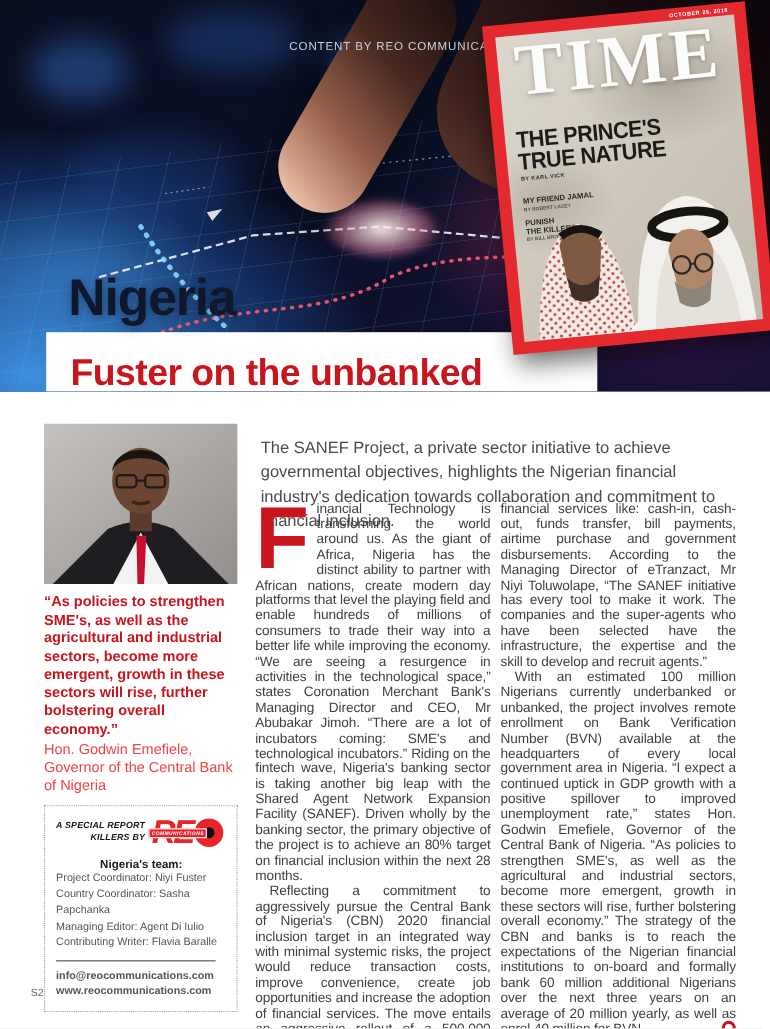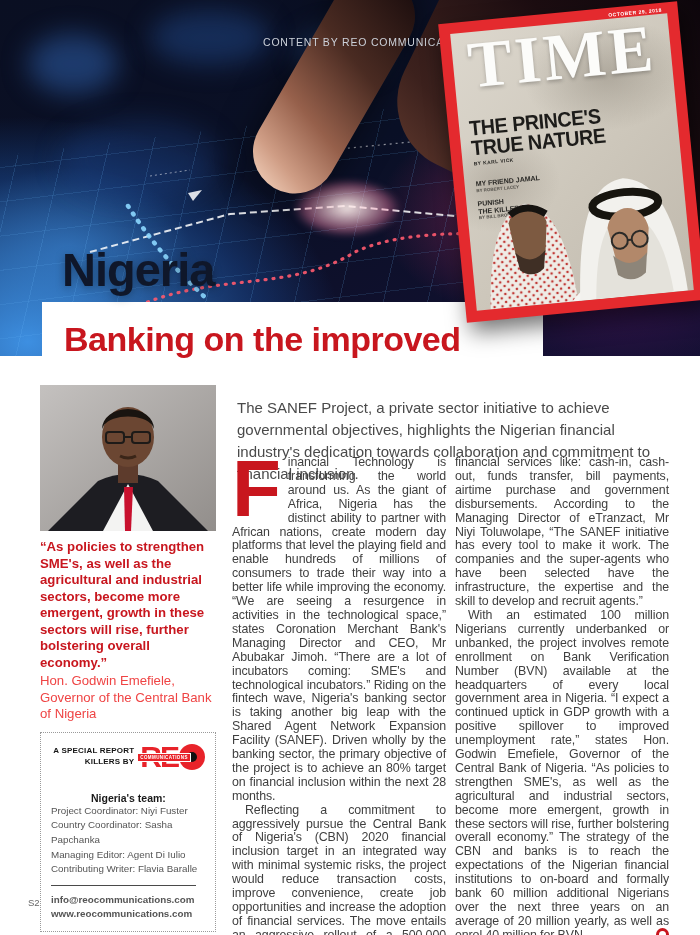--- a/index.html
+++ b/index.html
@@ -70,30 +70,30 @@
   
   .intro{position:absolute;left:237px;top:397px;width:430px;font-size:15px;line-height:1.47;
         color:#4a4a4a;}
 
   
   .sidebar{position:absolute;left:40px;top:385px;width:176px;}
   .portrait{width:176px;height:146px;display:block;}
   .quote{margin-top:8px;font-size:13.2px;font-weight:bold;color:#c8161e;line-height:1.25;}
   .attribution{margin-top:2px;font-size:13.2px;color:#ef4444;line-height:1.25;}
   .report-box{margin-top:9px;border:1px dotted #9a9a9a;padding:9px 10px 10px 10px;}
-  .box-head{display:flex;justify-content:flex-end;align-items:center;gap:6px;}
+  .box-head{display:flex;justify-content:flex-start;align-items:center;gap:6px;font-style:italic;}
   .box-label{text-align:right;font-size:8px;font-weight:bold;color:#151515;line-height:1.35;
         letter-spacing:.2px;}
   .reo-logo{position:relative;display:flex;align-items:center;height:30px;}
   .reo-letters{font-size:30px;font-weight:900;color:#e8232a;letter-spacing:-2px;line-height:1;}
   .reo-o{width:26px;height:26px;border-radius:50%;background:#e8232a;margin-left:1px;position:relative;}
   .reo-o::after{content:"";position:absolute;inset:8px;border-radius:50%;background:#101010;}
   .reo-ribbon{position:absolute;left:-3px;top:11px;background:#e8232a;border:1px solid #fff;
         color:#fff;font-size:4.5px;font-weight:bold;padding:1px 2px;letter-spacing:.4px;}
-  .team-heading{margin-top:20px;font-size:10.5px;font-weight:bold;color:#1a1a1a;padding-left:40px;}
+  .team-heading{margin-top:8px;font-size:10.5px;font-weight:bold;color:#1a1a1a;padding-left:40px;}
   .team-line{font-size:9.8px;color:#555;line-height:1.5;}
   .box-divider{border:none;border-top:1px solid #4a4a4a;margin:8px 0 7px 0;width:94%;}
   .contact-heading{font-size:10px;font-weight:bold;color:#333;}
   .contact-line{font-size:9.8px;font-weight:bold;color:#555;line-height:1.45;}
 
   
   .col{position:absolute;top:456px;width:214px;font-size:12.4px;line-height:13.9px;
         text-align:justify;color:#3f3f3f;letter-spacing:-.1px;}
   .col1{left:232px;}
   .col2{left:455px;}
@@ -128,21 +128,21 @@
     </svg>
     <div class="touch-glow"></div>
     <div class="pink-streak"></div>
     <div class="finger"></div>
     <div class="hand"></div>
     <div class="band"></div>
   </div>
 
   <div class="kicker">CONTENT BY REO COMMUNICATIONS</div>
   <div class="country">Nigeria</div>
-  <div class="headline">Banking on the improved</div>
+  <div class="headline">Fuster on the unbanked</div>
 
   <div class="time-cover">
     <div class="cover-date">OCTOBER 29, 2018</div>
     <div class="cover-inner">
       <div class="masthead">TIME</div>
       <div class="cover-headline">
         <div>THE PRINCE'S</div>
         <div>TRUE NATURE</div>
       </div>
       <div class="cover-byline">BY KARL VICK</div>

